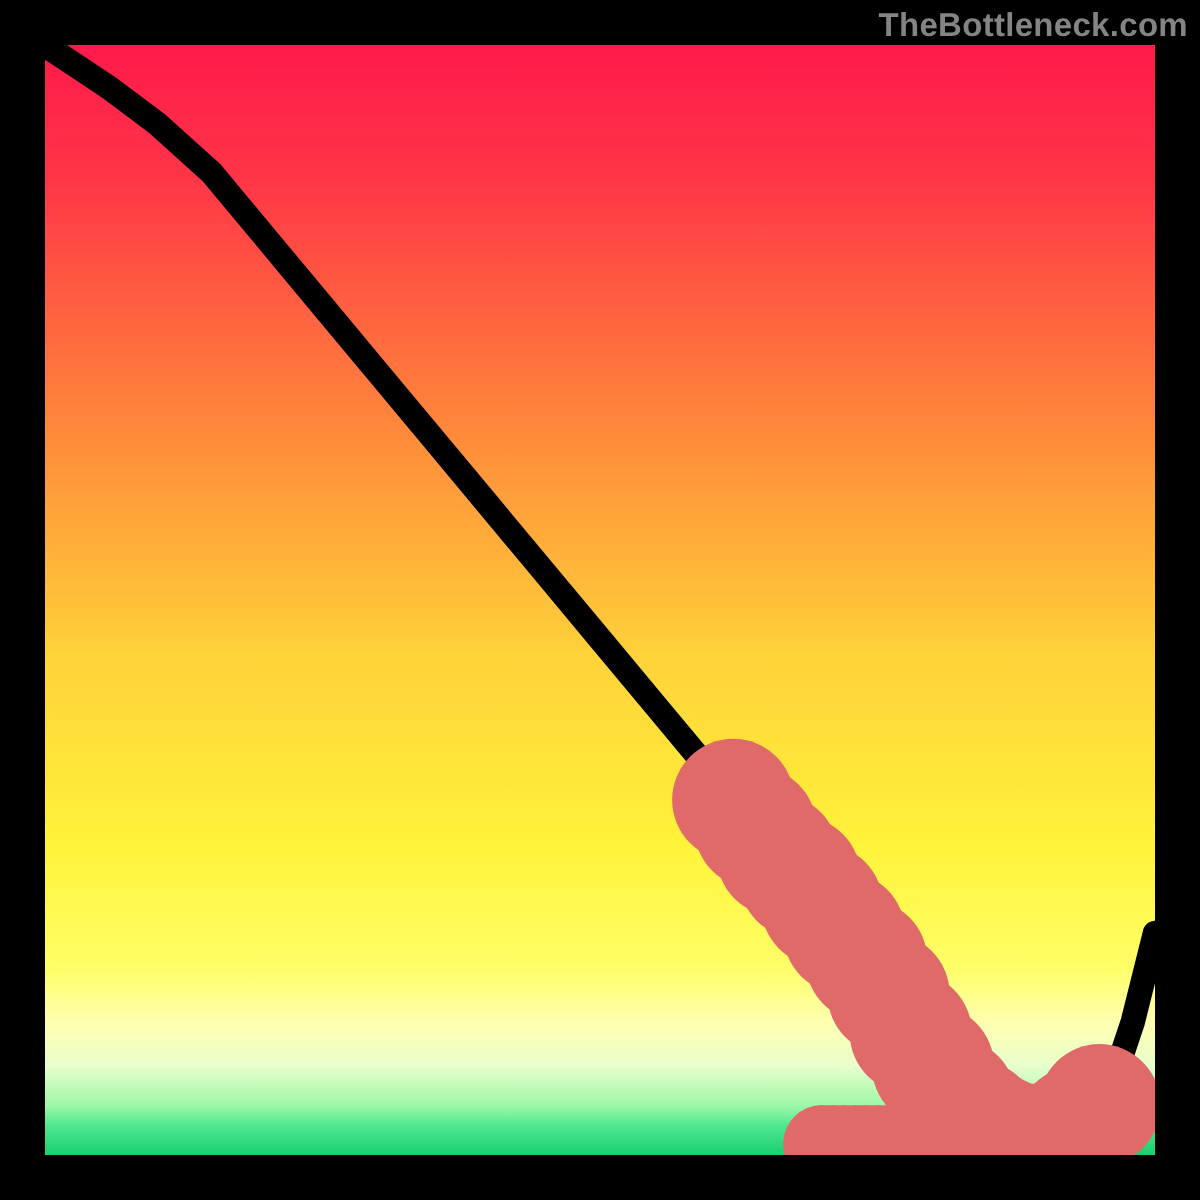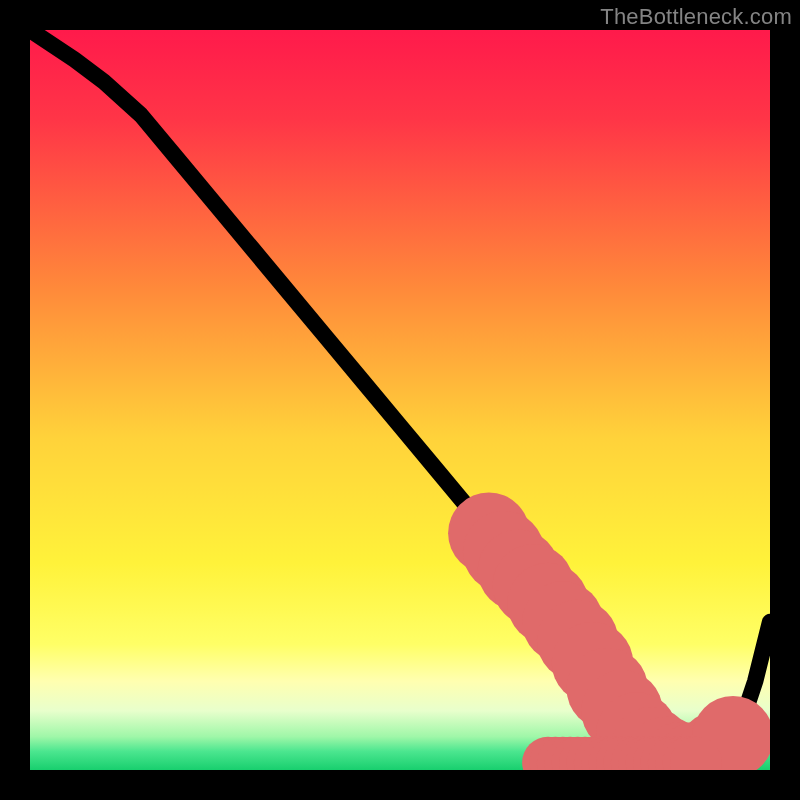--- a/index.html
+++ b/index.html
@@ -16,21 +16,21 @@
     width: 800px;
     height: 800px;
     background: #000;
   }
   .watermark {
     position: absolute;
     top: 4px;
     right: 8px;
     color: #848484;
     font-size: 22px;
-    font-weight: 400;
+    font-weight: 700;
     letter-spacing: 0.2px;
     z-index: 5;
   }
   .plot-area {
     position: absolute;
     left: 30px;
     top: 30px;
     width: 740px;
     height: 740px;
     overflow: hidden;

